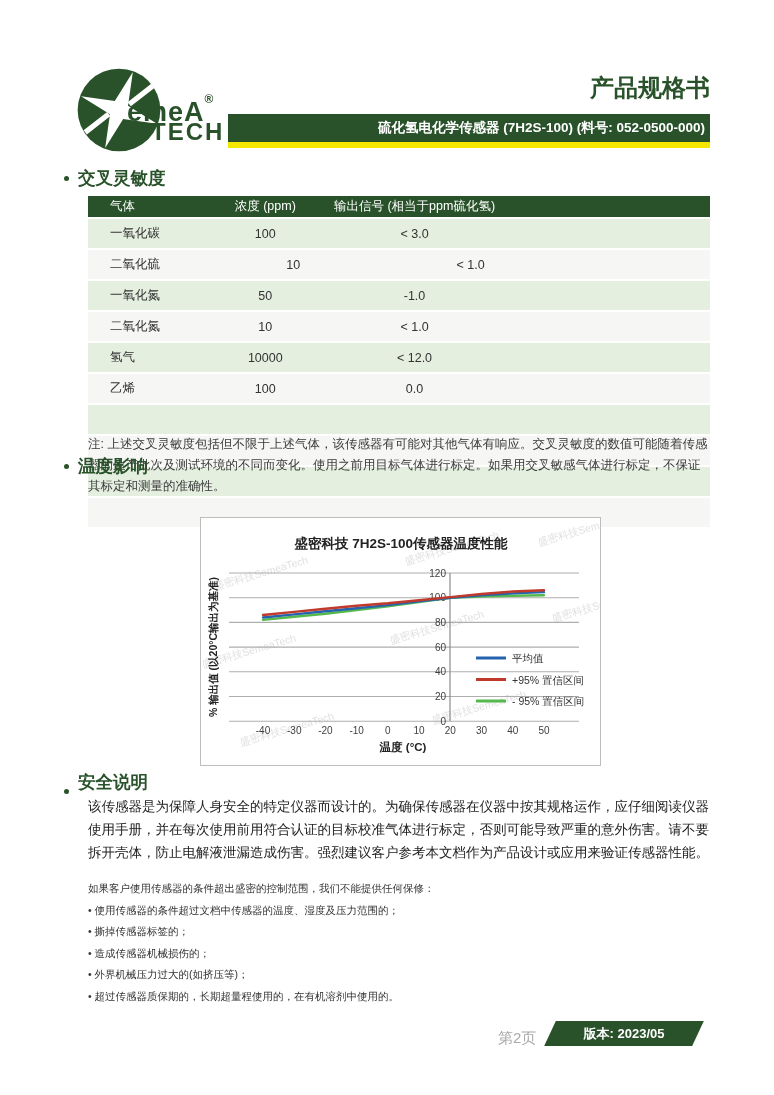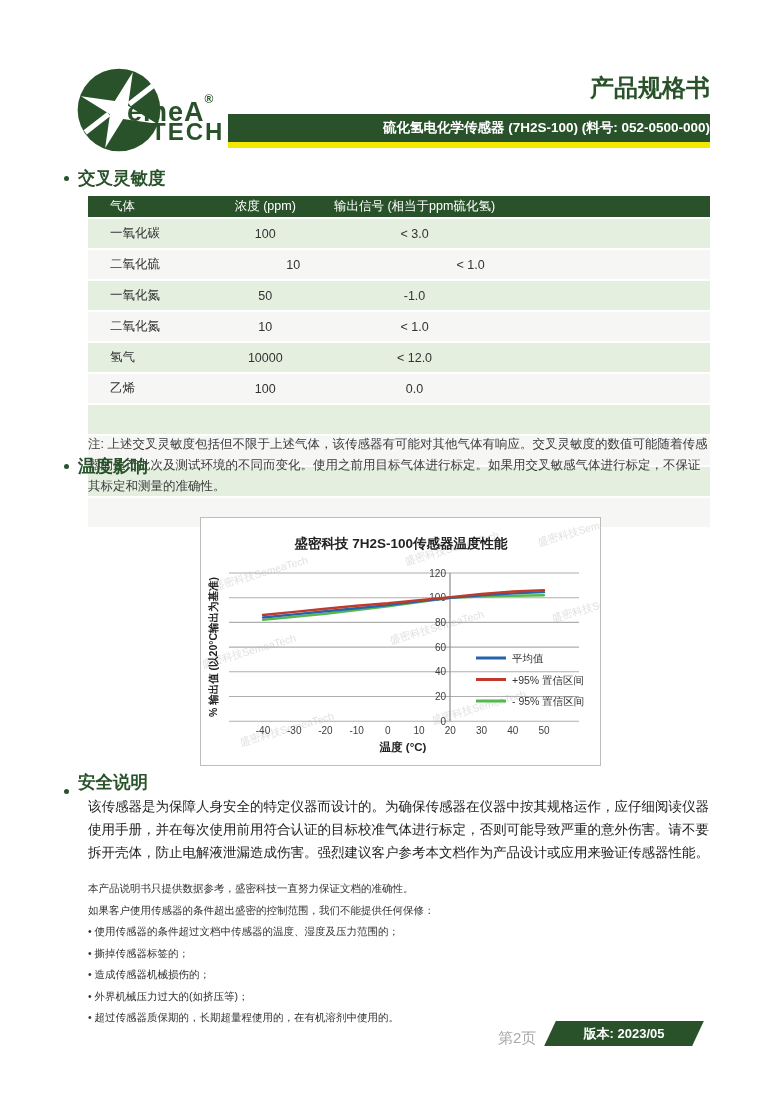--- a/index.html
+++ b/index.html
@@ -15,21 +15,21 @@
   #page{position:relative;width:774px;height:1095px;background:#fff;overflow:hidden;}
 
   
   .logo{position:absolute;left:75px;top:66px;width:160px;height:88px;}
   .logo svg{position:absolute;left:0;top:0;}
   .logo-line1{position:absolute;left:52px;top:26px;font-weight:bold;font-size:27px;color:var(--green);letter-spacing:1px;}
   .logo-line1 sup{font-size:12px;vertical-align:18px;}
   .logo-line2{position:absolute;left:76px;top:52px;font-weight:bold;font-size:24px;color:var(--green);letter-spacing:2px;}
   .doc-title{position:absolute;top:72px;right:64px;font-size:24px;font-weight:bold;color:var(--green);}
   .product-bar{position:absolute;left:228px;top:114px;width:482px;height:28px;background:var(--green);
-    color:#fff;font-size:13.5px;font-weight:bold;line-height:28px;text-align:right;}
+    color:#fff;font-size:13.5px;font-weight:bold;line-height:28px;text-align:right;padding-right:5px;}
   .yellow-bar{position:absolute;left:228px;top:142px;width:482px;height:6px;background:var(--yellow);}
 
   
   .sec-head{position:absolute;left:64px;display:flex;align-items:center;gap:9px;
     color:var(--green);font-weight:bold;font-size:17.5px;}
   .bullet{width:5px;height:5px;border-radius:50%;background:var(--green);flex:0 0 auto;}
 
   
   #cross-table{position:absolute;left:88px;top:196px;width:622px;font-size:12.5px;}
   .ct-row{display:grid;grid-template-columns:20% 17% 31% 32%;height:29px;margin-bottom:2px;
@@ -206,21 +206,20 @@
         <text x="16" y="129" font-size="10.5" font-weight="bold" fill="#222" text-anchor="middle" transform="rotate(-90 16 129)">% 输出值 (以20°C输出为基准)</text>
       </svg>
     </div>
 
   <div class="sec-head" style="top:770px;align-items:flex-end;">
     <span class="bullet"></span>
     <span>安全说明</span>
   </div>
   <div class="safety-body">该传感器是为保障人身安全的特定仪器而设计的。为确保传感器在仪器中按其规格运作，应仔细阅读仪器使用手册，并在每次使用前用符合认证的目标校准气体进行标定，否则可能导致严重的意外伤害。请不要拆开壳体，防止电解液泄漏造成伤害。强烈建议客户参考本文档作为产品设计或应用来验证传感器性能。</div>
   <div id="disclaimer">
-      <div class="dline">本产品说明书只提供数据参考，盛密科技一直努力保证文档的准确性。</div>
       <div class="dline">如果客户使用传感器的条件超出盛密的控制范围，我们不能提供任何保修：</div>
       <div class="dline">• 使用传感器的条件超过文档中传感器的温度、湿度及压力范围的；</div>
       <div class="dline">• 撕掉传感器标签的；</div>
       <div class="dline">• 造成传感器机械损伤的；</div>
       <div class="dline">• 外界机械压力过大的(如挤压等)；</div>
       <div class="dline">• 超过传感器质保期的，长期超量程使用的，在有机溶剂中使用的。</div>
     </div>
 
   <div class="page-num">第2页</div>
   <div class="version-badge">

